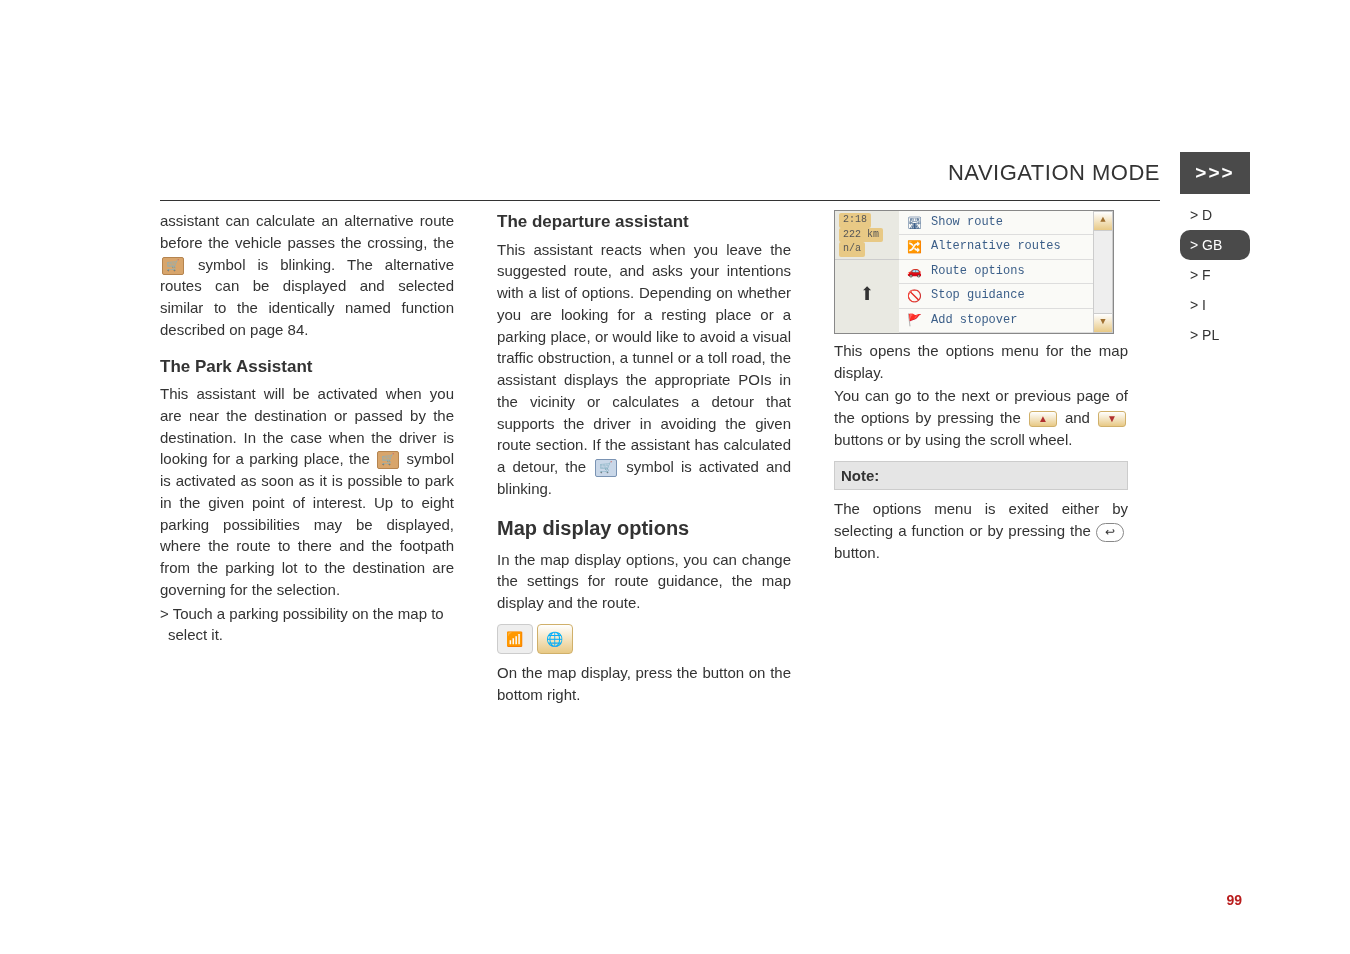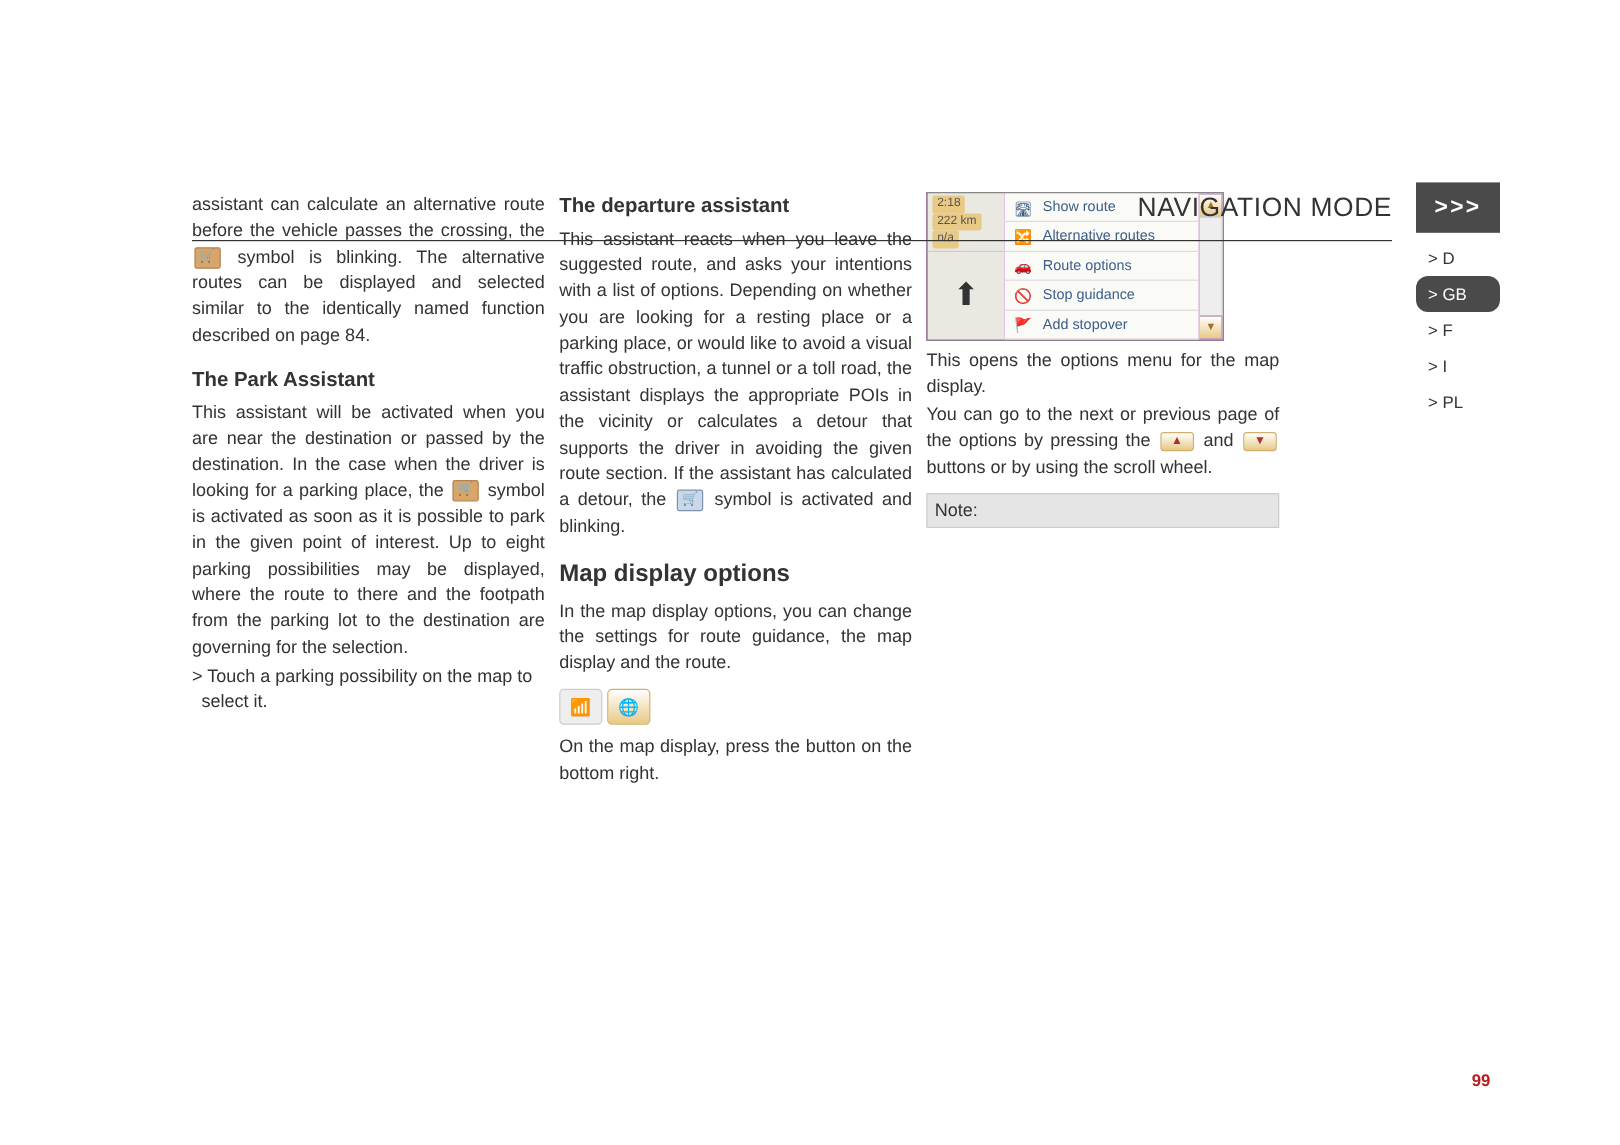--- a/index.html
+++ b/index.html
@@ -5,44 +5,44 @@
   * { margin: 0; padding: 0; box-sizing: border-box; }
   body { font-family: Arial, sans-serif; background: #fff; width: 1350px; height: 954px; position: relative; font-size: 15px; color: #333; }
   .page { position: relative; width: 1350px; height: 954px; padding: 160px 100px 50px 160px; }
   .header-band { position: absolute; top: 152px; right: 100px; display: flex; align-items: center; }
   .header-title { font-size: 22px; font-weight: 500; letter-spacing: 0.5px; padding-right: 20px; }
   .chevron-box { width: 70px; height: 42px; background: #4a4a4a; color: #fff; display: flex; align-items: center; justify-content: center; font-size: 19px; font-weight: bold; letter-spacing: 2px; }
   .lang-tabs { position: absolute; right: 100px; top: 200px; display: flex; flex-direction: column; width: 70px; }
   .lang-tab { font-size: 14px; padding: 7px 10px; color: #333; }
   .lang-tab.active { background: #4a4a4a; color: #fff; border-radius: 10px; }
   .rule { position: absolute; top: 200px; left: 160px; right: 190px; height: 1px; background: #333; }
-  .columns { display: flex; gap: 12px; }
+  .columns { display: flex; gap: 43px; margin-top: 50px; }
   .col { width: 294px; font-size: 15px; line-height: 1.45; text-align: justify; }
   .col p { margin-bottom: 2px; }
   .h3 { font-weight: bold; font-size: 17px; margin-top: 14px; margin-bottom: 4px; text-align: left; }
   .h2 { font-weight: bold; font-size: 20px; margin-top: 14px; margin-bottom: 6px; text-align: left; }
   .inline-icon { display: inline-block; width: 22px; height: 18px; background: #d8a56b; border: 1px solid #b5844f; border-radius: 2px; vertical-align: middle; position: relative; margin: 0 2px; }
   .inline-icon.blue { background: #c9d7e8; border-color: #7a93b3; }
   .inline-icon::after { content: "🛒"; font-size: 11px; position: absolute; left: 3px; top: 0; }
   .btn-icon-pair { display: inline-flex; gap: 4px; margin: 8px 0; }
   .small-btn { width: 36px; height: 30px; background: #eee; border: 1px solid #ccc; border-radius: 4px; display: flex; align-items: center; justify-content: center; font-size: 14px; }
   .small-btn.gold { background: linear-gradient(#fff, #e8c985); border-color: #d0b06a; }
-  .menu-shot { border: 1px solid #888; width: 248px; margin-bottom: 6px; display: flex; background: #a21caf; }
+  .menu-shot { border: 1px solid #888; width: 280px; margin-bottom: 6px; display: flex; background: #c2410c; font-family: Liberation Mono, monospace; }
   .menu-left { width: 64px; background: #e9e9e2; display: flex; flex-direction: column; font-size: 10px; }
   .menu-left-top { flex: 0 0 38px; border-bottom: 1px solid #ccc; padding: 2px 4px; }
   .menu-left-top .t { background: #e8c985; border-radius: 2px; display: inline-block; padding: 0 4px; color: #555; font-size: 10px; }
   .menu-left-bot { flex: 1; display: flex; align-items: center; justify-content: center; font-size: 26px; }
   .menu-right { flex: 1; display: flex; }
   .menu-list { flex: 1; }
   .menu-row { display: flex; align-items: center; gap: 8px; padding: 3px 8px; border-bottom: 1px solid #ddd; font-size: 12px; color: #3b5e88; background: #fafaf7; }
   .menu-row .mi { width: 16px; height: 14px; display: inline-block; }
   .menu-scroll { width: 20px; display: flex; flex-direction: column; }
   .menu-scroll .sbtn { flex: 0 0 20px; background: linear-gradient(#fff,#e8c985); border: 1px solid #ccc; display: flex; align-items: center; justify-content: center; font-size: 9px; color: #a07030; }
   .menu-scroll .strack { flex: 1; background: #eee; border-left: 1px solid #ccc; border-right: 1px solid #ccc; }
-  .note-head { background: #e5e5e5; font-weight: normal; padding: 3px 6px; font-size: 15px; border: 1px solid #ccc; margin-top: 10px; }
+  .note-head { background: #e5e5e5; font-weight: bold; padding: 3px 6px; font-size: 15px; border: 1px solid #ccc; margin-top: 10px; }
   .note-body { border: 1px solid #ccc; border-top: none; padding: 4px 6px; font-size: 15px; }
   .arrow-btn { display: inline-block; width: 28px; height: 16px; background: linear-gradient(#fff,#e8c985); border: 1px solid #d0b06a; border-radius: 3px; vertical-align: middle; text-align: center; font-size: 10px; line-height: 14px; color: #b03030; margin: 0 2px; }
   .back-btn { display: inline-block; border: 1px solid #888; border-radius: 10px; padding: 0 8px; font-size: 12px; vertical-align: middle; margin-right: 4px; }
   .pagenum { position: absolute; right: 108px; bottom: 46px; font-size: 14px; color: #b91c1c; font-weight: bold; }
 </style>
 </head>
 <body>
 
 <div class="page">
 
@@ -129,18 +129,21 @@
         </div>
       </div>
 
       <p>This opens the options menu for the map display.</p>
       <p>
         <span>You can go to the next or previous page of the options by pressing the </span><span class="arrow-btn">▲</span><span> and </span><span class="arrow-btn">▼</span><span> buttons or by using the scroll wheel.</span>
       </p>
 
       <div class="note-head">Note:</div>
 
+      <p style="margin-top:8px">
+        <span>The options menu is exited either by selecting a function or by pressing the </span><span class="back-btn">↩</span><span> button.</span>
+      </p>
     </div>
 
   </div>
 
   <div class="pagenum">99</div>
 </div>
 
 </body></html>

